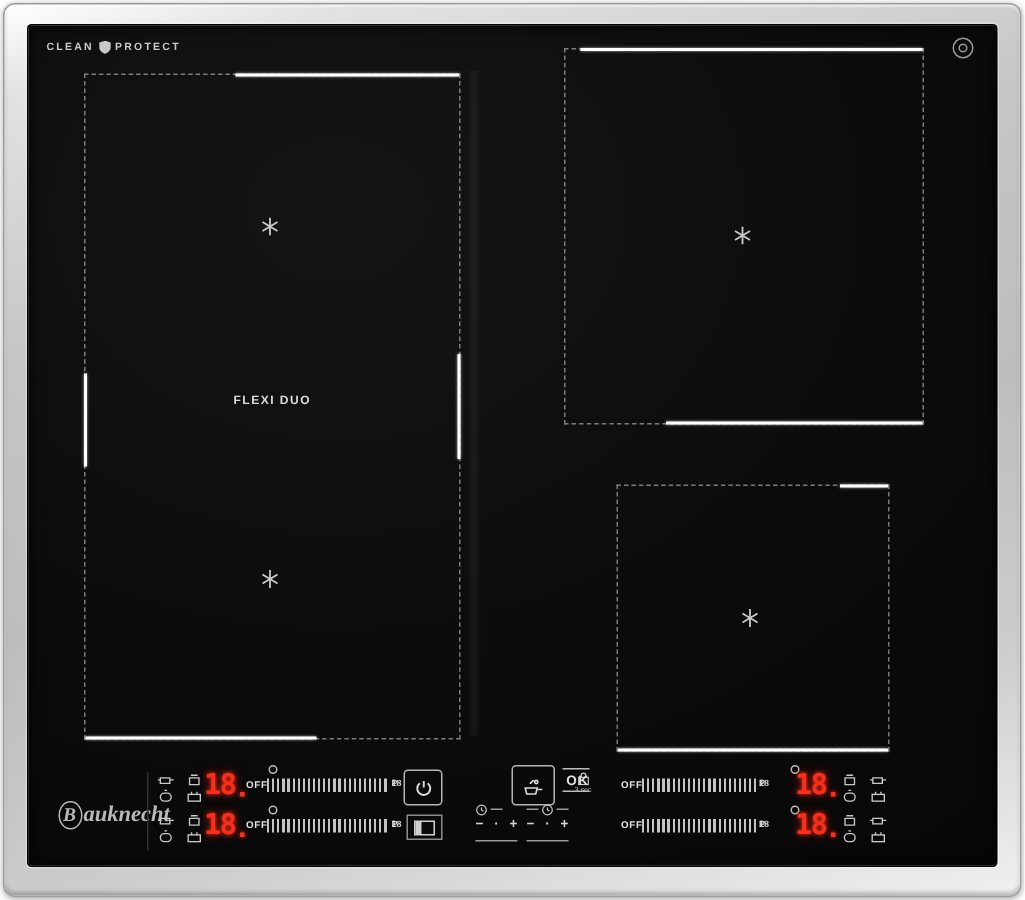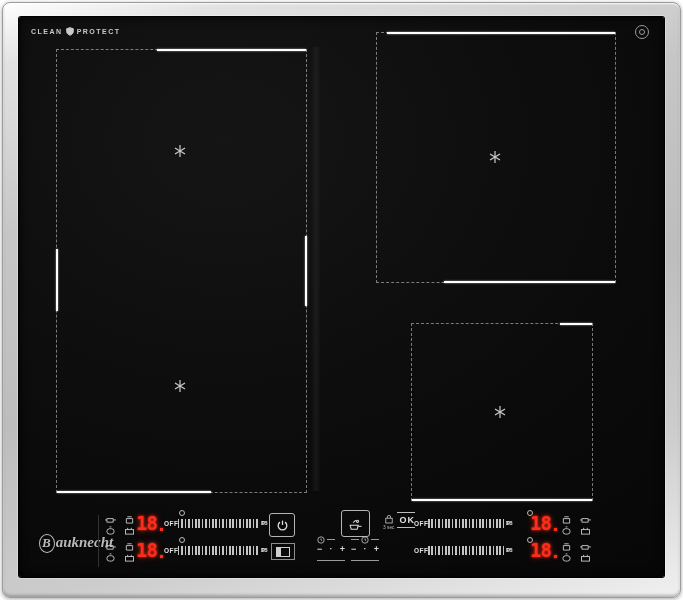--- a/index.html
+++ b/index.html
@@ -93,20 +93,21 @@
             <line x1="1" y1="9" x2="11" y2="3"></line>
         </svg>
       </span>
       <span class="star" style="left:117px;top:330px;">
         <svg width="12" height="12" viewBox="0 0 12 12" stroke="#e0e0e0" stroke-width="1.2">
           <line x1="6" y1="0" x2="6" y2="12"></line>
             <line x1="1" y1="3" x2="11" y2="9"></line>
             <line x1="1" y1="9" x2="11" y2="3"></line>
         </svg>
       </span>
+      <div class="flexilabel" style="top:212px;">FLEXI DUO</div>
     </div>
 
     <div class="zone" style="left:357px;top:15px;width:238px;height:249px;">
       <span class="seg" style="top:-1px;left:4%;width:96%;height:2px;"></span>
       <span class="seg" style="bottom:-1px;right:0;width:72%;height:2px;"></span>
       <span class="star" style="left:112px;top:118px;">
         <svg width="12" height="12" viewBox="0 0 12 12" stroke="#e0e0e0" stroke-width="1.2">
           <line x1="6" y1="0" x2="6" y2="12"></line>
             <line x1="1" y1="3" x2="11" y2="9"></line>
             <line x1="1" y1="9" x2="11" y2="3"></line>
@@ -270,21 +271,21 @@
 
     <div class="locky" style="position:absolute;left:364px;top:495px;">
       <span style="position:absolute;left:2px;top:2px;">
         <svg width="8" height="10" viewBox="0 0 10 12" fill="none" stroke="#c9c9c9">
             <rect x="1" y="5" width="8" height="6"></rect>
             <path d="M3 5V3.5a2 2 0 0 1 4 0V5"></path>
           </svg>
       </span>
       <span class="lockhint" style="position:absolute;left:0;top:13px;">3 sec</span>
     </div>
-    <div style="position:absolute;left:378px;top:495px;text-align:right;">
+    <div style="position:absolute;left:356px;top:495px;text-align:right;">
       <span class="okline" style="display:block;"></span>
       <span class="oktxt" style="display:block;padding:2px 0 2px 2px;">OK</span>
       <span class="okline" style="display:block;"></span>
     </div>
 
     <div class="row" style="top:496px;">
       <span class="offlbl" style="left:395px;top:7px;">OFF</span>
       <div class="track" style="left:409px;top:6px;width:76px;"></div>
       <span class="maxp" style="left:487px;top:7px;">
           <span>18</span> 

